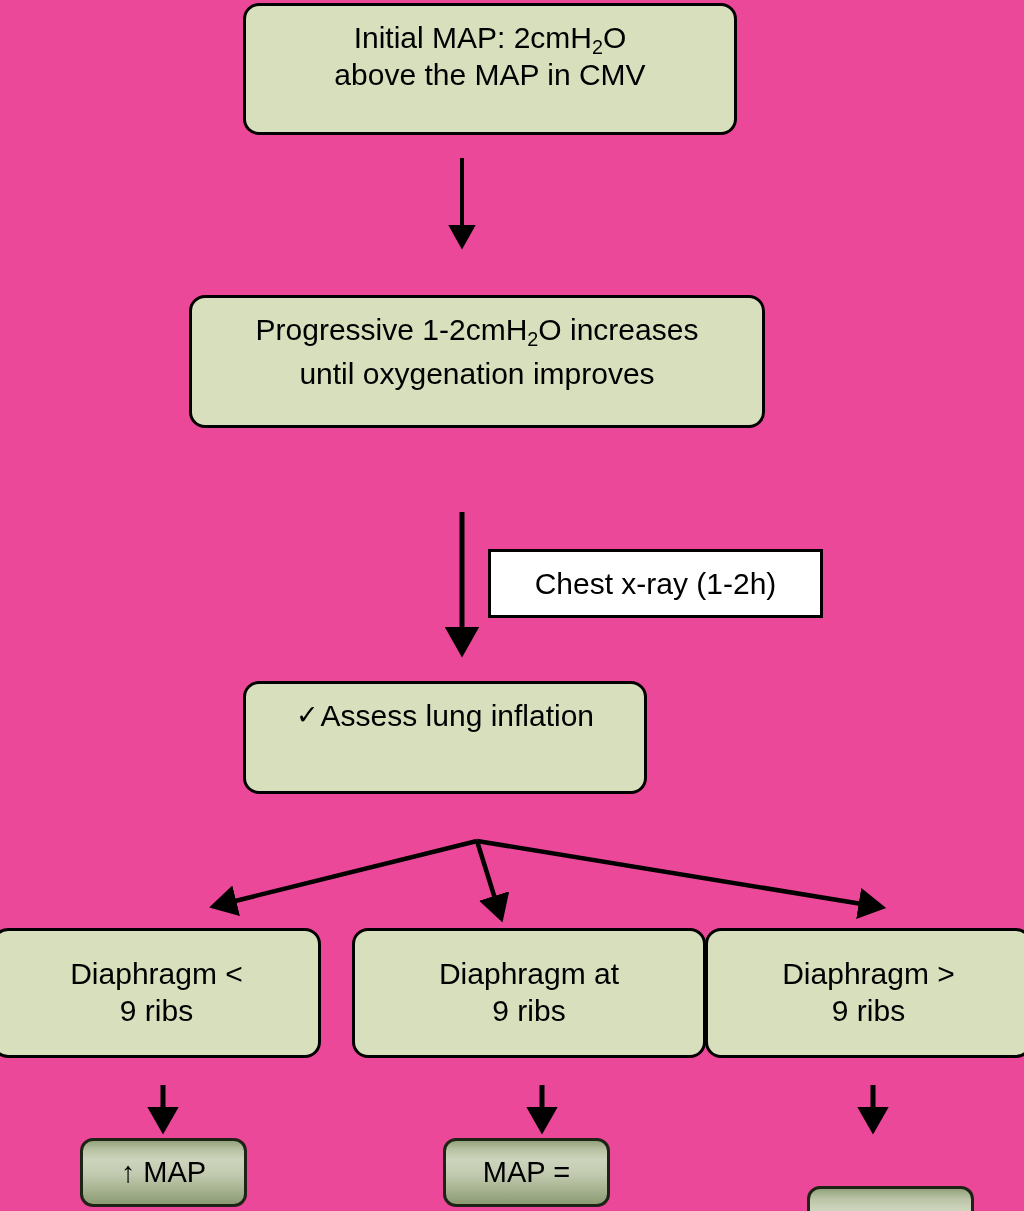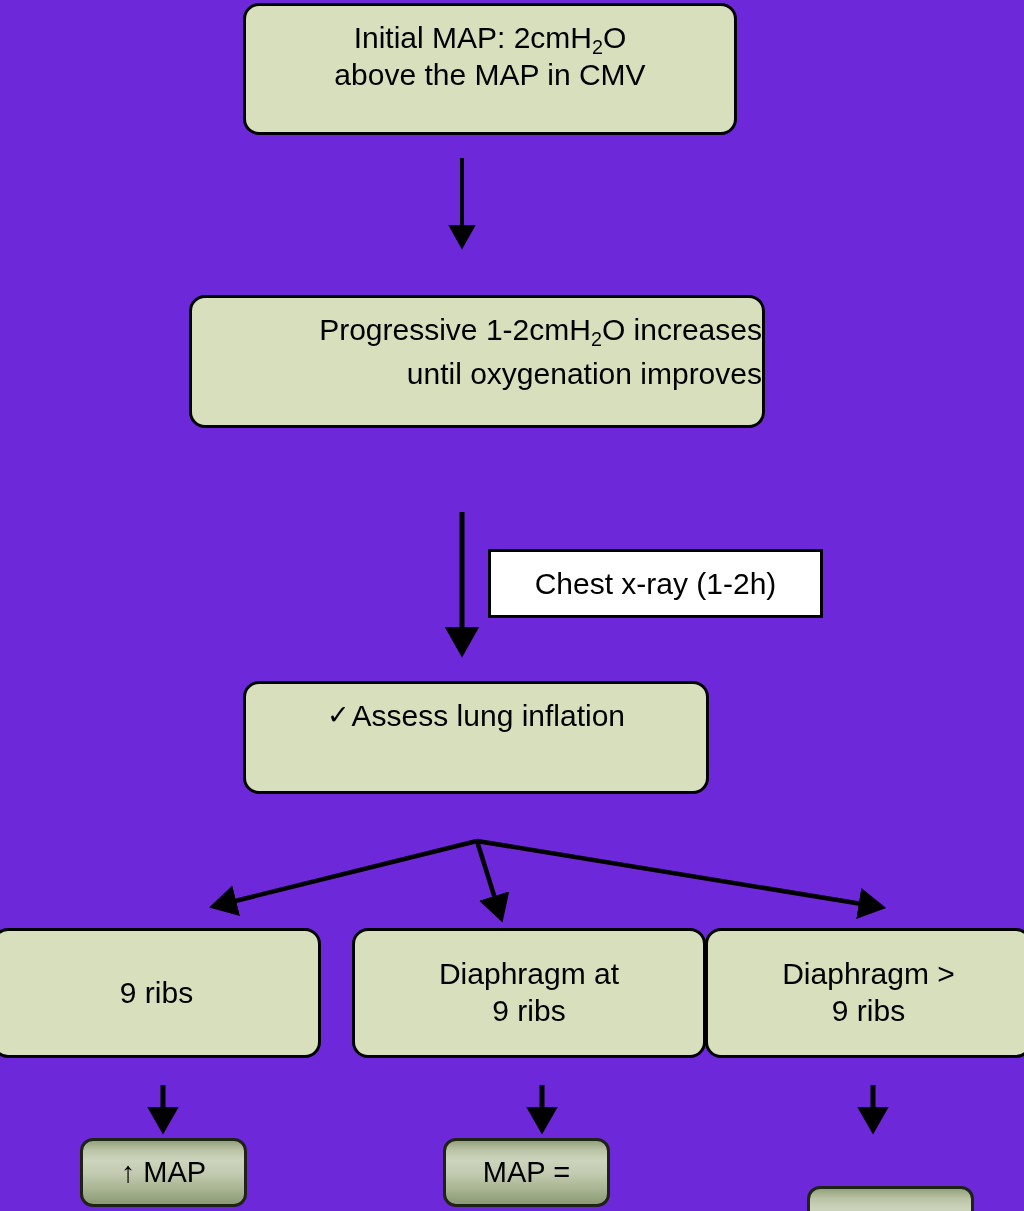--- a/index.html
+++ b/index.html
@@ -8,21 +8,21 @@
     background: #ffffff;
   }
   body {
     font-family: "Liberation Sans", sans-serif;
     -webkit-font-smoothing: antialiased;
   }
   #canvas {
     position: relative;
     width: 1024px;
     height: 1211px;
-    background: #6d28d9;
+    background: #ec4899;
     overflow: hidden;
   }
 
   
   .node {
     position: absolute;
     box-sizing: border-box;
     border: 3px solid #000000;
     border-radius: 16px;
     background: #d7dfbc;
@@ -130,34 +130,35 @@
     <line x1="163" y1="1085" x2="163" y2="1116" stroke="#000000" stroke-width="5" marker-end="url(#ah-sm)"></line>
     <line x1="542" y1="1085" x2="542" y2="1116" stroke="#000000" stroke-width="5" marker-end="url(#ah-sm)"></line>
     <line x1="873" y1="1085" x2="873" y2="1116" stroke="#000000" stroke-width="5" marker-end="url(#ah-sm)"></line>
   </svg>
 
   <div class="node proc" style="left:243px; top:3px; width:494px; height:132px;">
     <div class="txt"><span>Initial MAP: 2cmH</span><sub>2</sub><span>O</span></div>
     <div class="txt">above the MAP in CMV</div>
   </div>
 
-  <div class="node proc" style="left:189px; top:295px; width:576px; height:133px;align-items:flex-end;">
+  <div class="node proc" style="left:189px; top:295px; width:576px; height:133px;">
     <div class="txt"><span>Progressive 1-2cmH</span><sub>2</sub><span>O increases</span></div>
     <div class="txt" style="margin-top:7px;">until oxygenation improves</div>
   </div>
 
   <div class="label-box" style="left:488px; top:549px; width:335px; height:69px;">
     <span>Chest x-ray (1-2h)</span>
   </div>
 
-  <div class="node proc" style="left:243px; top:681px; width:466px; height:113px;">
+  <div class="node proc" style="left:243px; top:681px; width:404px; height:113px;">
     <div class="txt"><span class="check">✓</span><span>Assess lung inflation</span></div>
   </div>
 
   <div class="node leaf" style="left:-8px; top:928px; width:329px; height:130px;">
+    <div class="txt">Diaphragm &lt;</div>
     <div class="txt">9 ribs</div>
   </div>
 
   <div class="node leaf" style="left:352px; top:928px; width:354px; height:130px;">
     <div class="txt">Diaphragm at</div>
     <div class="txt">9 ribs</div>
   </div>
 
   <div class="node leaf" style="left:705px; top:928px; width:327px; height:130px;">
     <div class="txt">Diaphragm &gt;</div>

